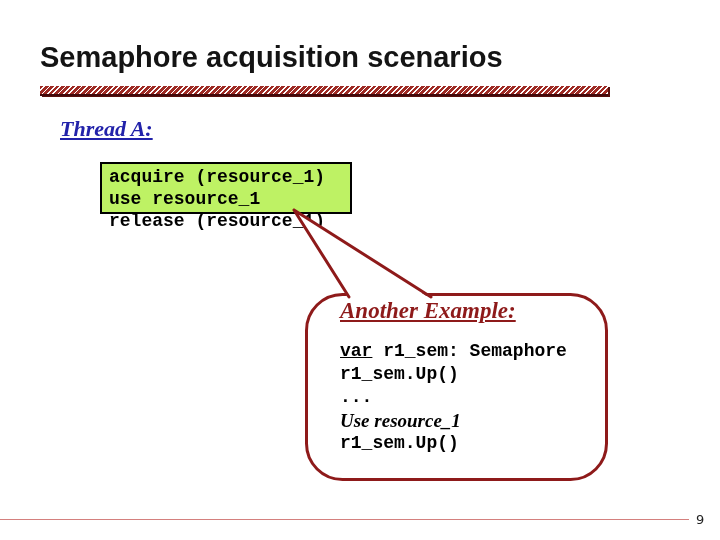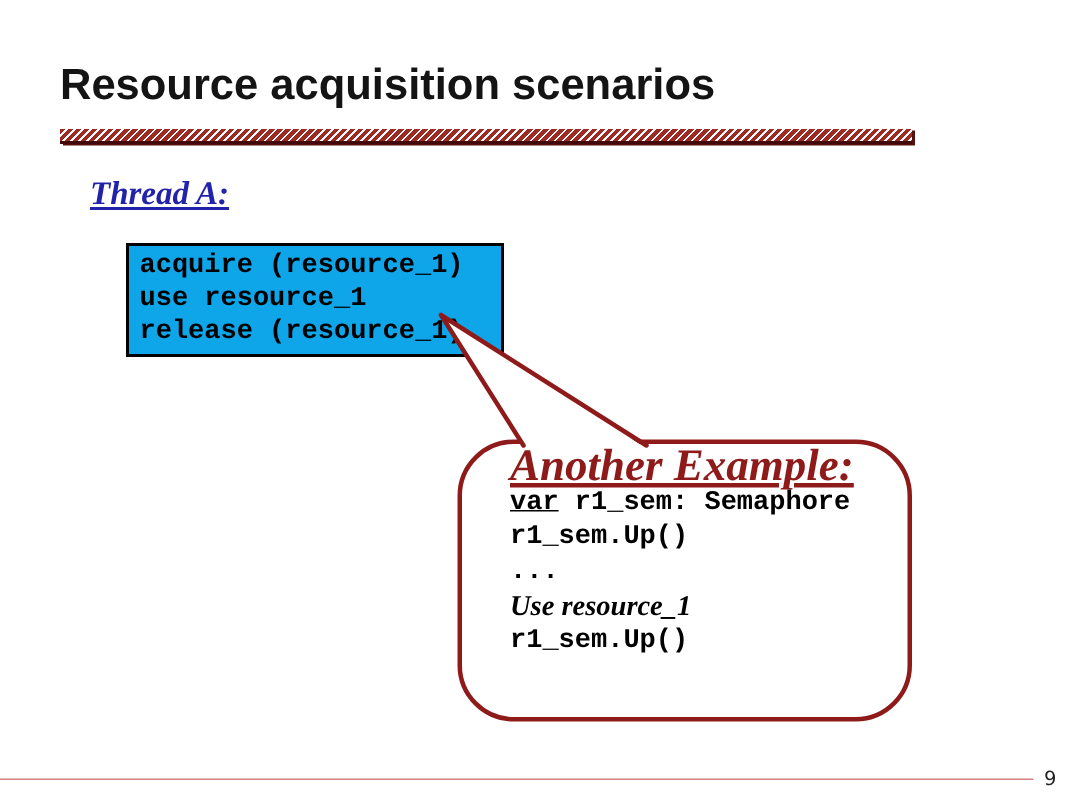--- a/index.html
+++ b/index.html
@@ -25,42 +25,42 @@
   }
   
   .thread-label{
     position:absolute;left:60px;top:116px;
     font-family:"Liberation Serif",serif;
     font-size:22px;font-weight:bold;font-style:italic;
     color:#2222aa;text-decoration:underline;white-space:nowrap;
   }
   
   .code-box{
-    position:absolute;left:84px;top:162px;width:252px;height:76px;
-    box-sizing:border-box;border:2px solid #000;background:#0ea5e9;
+    position:absolute;left:100px;top:162px;width:252px;height:52px;
+    box-sizing:border-box;border:2px solid #000;background:#bef264;
     padding:2px 0 0 7px;
   }
   .code-box .code-line{
     font-family:"Liberation Mono","DejaVu Sans Mono",monospace;
     font-weight:bold;font-size:18px;line-height:22px;color:#000;
     white-space:pre;
   }
   
   .bubble-svg{position:absolute;left:0;top:0;width:720px;height:540px;}
   
   .callout-content{
     position:absolute;left:340px;top:297px;width:260px;
   }
   .callout-heading{
     font-family:"Liberation Serif",serif;
-    font-size:30px;font-weight:bold;font-style:italic;
+    font-size:23px;font-weight:bold;font-style:italic;
     color:#8e1a1a;text-decoration:underline;white-space:nowrap;
     line-height:27px;
   }
-  .callout-code{margin-top:0;}
+  .callout-code{margin-top:16px;}
   .callout-code .code-line{
     font-family:"Liberation Mono","DejaVu Sans Mono",monospace;
     font-weight:bold;font-size:18px;line-height:23px;color:#000;
     white-space:pre;
   }
   .callout-code .code-line .kw{text-decoration:underline;}
   .callout-code .serif-line{
     font-family:"Liberation Serif",serif;
     font-size:19px;font-weight:bold;font-style:italic;
     color:#000;line-height:23px;white-space:pre;
@@ -74,21 +74,21 @@
     position:absolute;left:696px;top:512px;
     font-family:"DejaVu Sans",sans-serif;
     font-size:13px;color:#222;
   }
 </style>
 </head>
 <body>
 
 <div class="slide">
 
-  <h1 class="slide-title">Resource acquisition scenarios</h1>
+  <h1 class="slide-title">Semaphore acquisition scenarios</h1>
 
   <div class="title-rule"></div>
 
   <div class="thread-label">Thread A:</div>
 
   <div class="code-box">
     <div class="code-line">acquire (resource_1)</div>
     <div class="code-line">use resource_1</div>
     <div class="code-line">release (resource_1)</div>
   </div>

